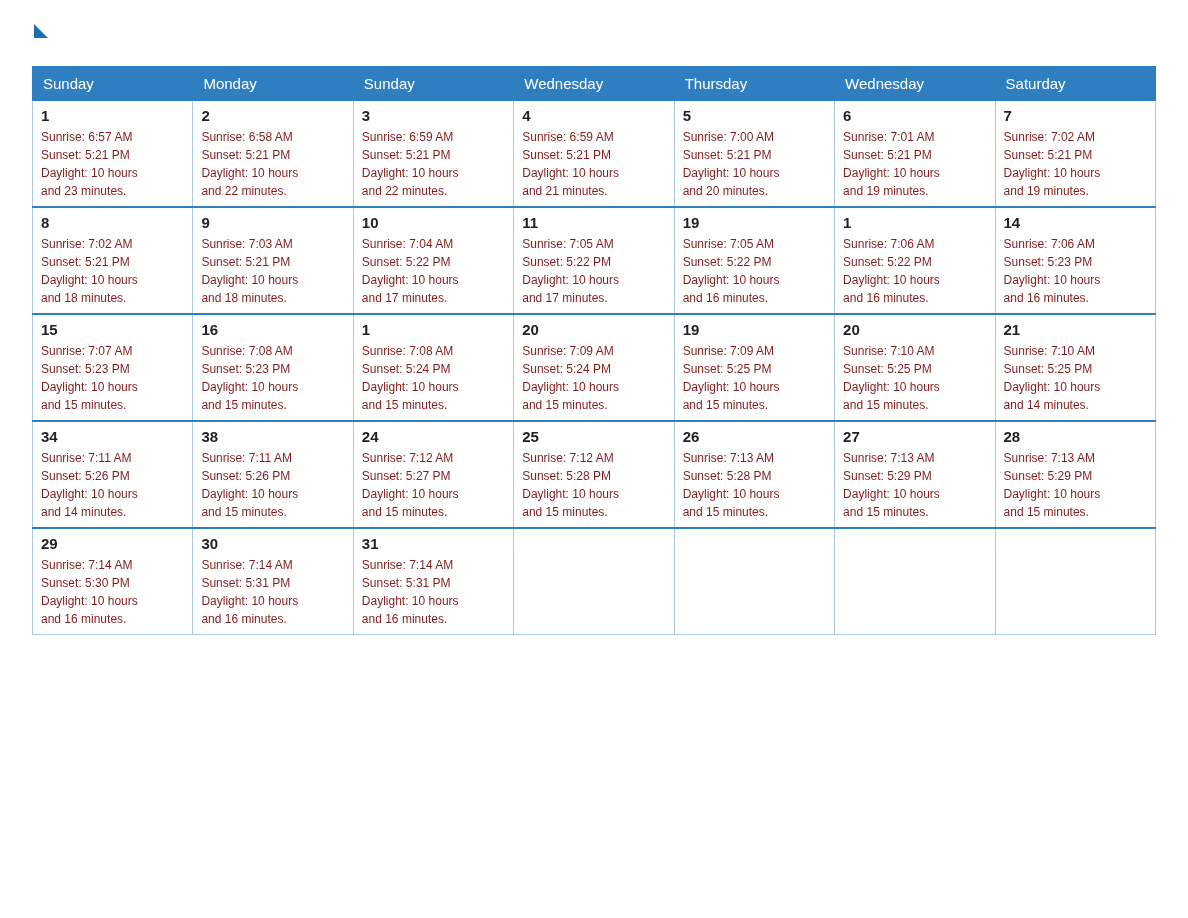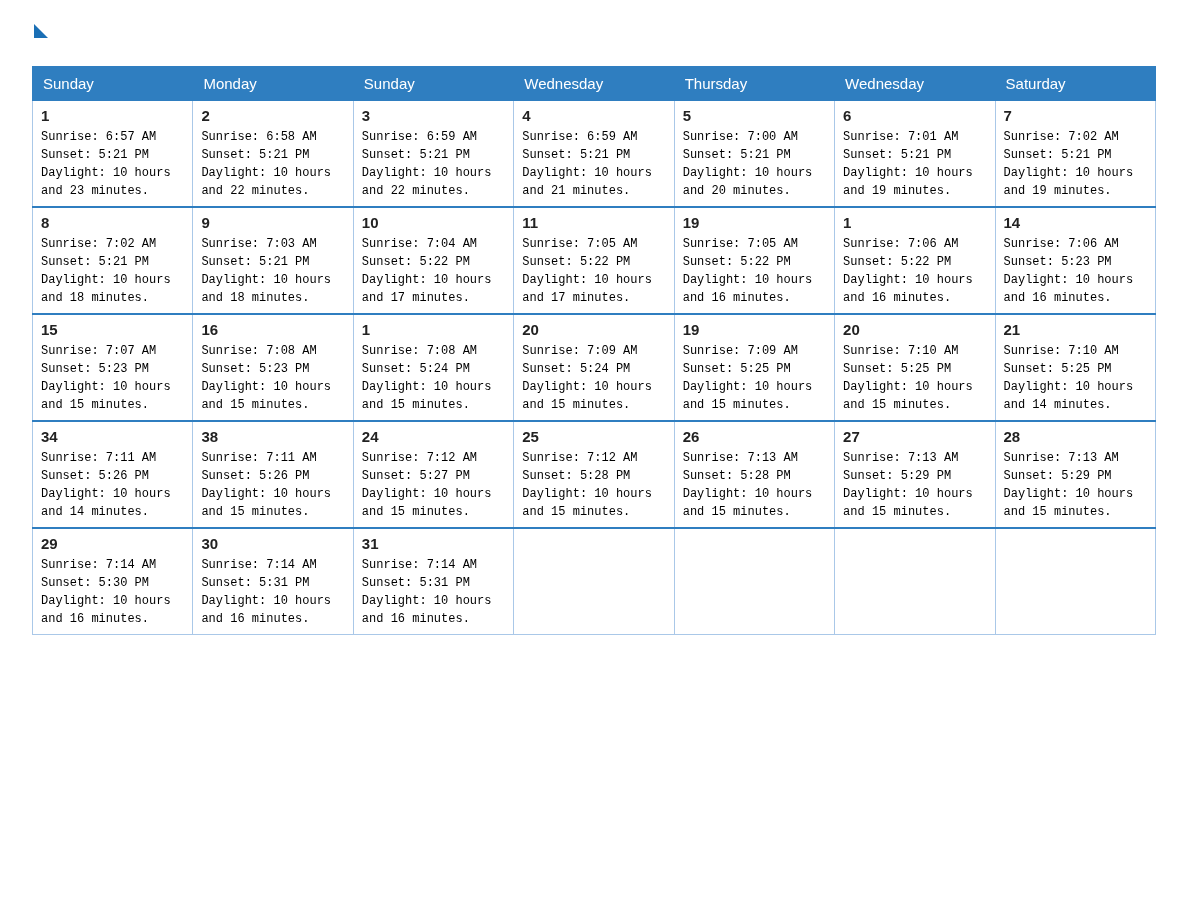--- a/index.html
+++ b/index.html
@@ -83,23 +83,22 @@
       width: 14.28%;
     }
     .day-number {
       font-size: 15px;
       font-weight: bold;
       color: #222;
       margin-bottom: 4px;
     }
     .day-info {
       font-size: 12px;
-      color: #000000;
+      color: #7f1d1d;
       line-height: 1.5;
-      font-family: Liberation Mono, monospace;
     }
     .empty-cell {
       background: #fff;
     }
     .row-border-top td {
       border-top: 2px solid #2f7ec0;
     }
   </style>
 </head>
 <body>

